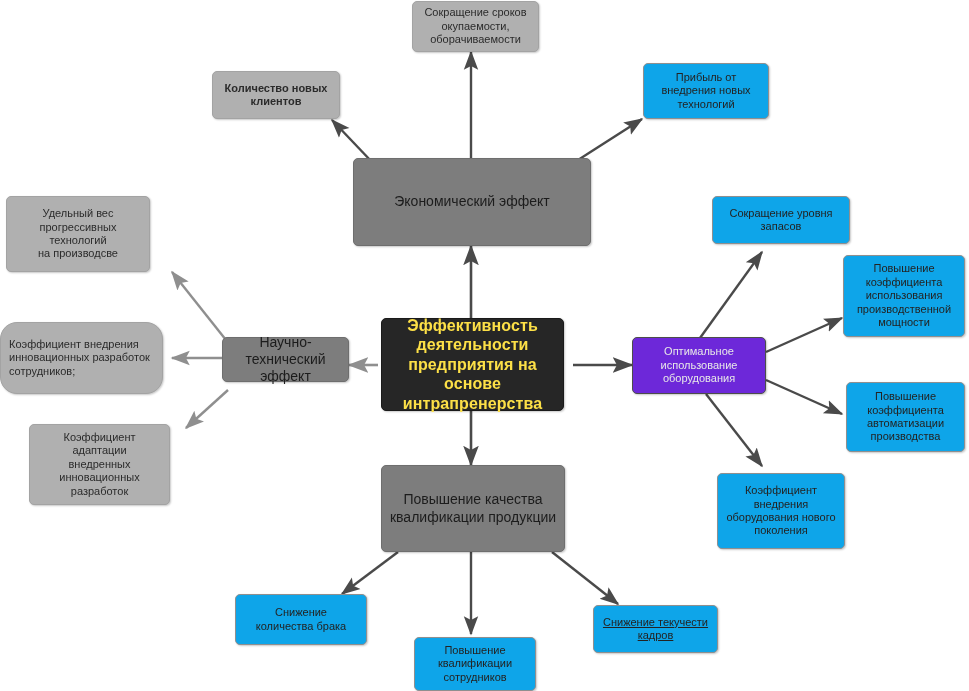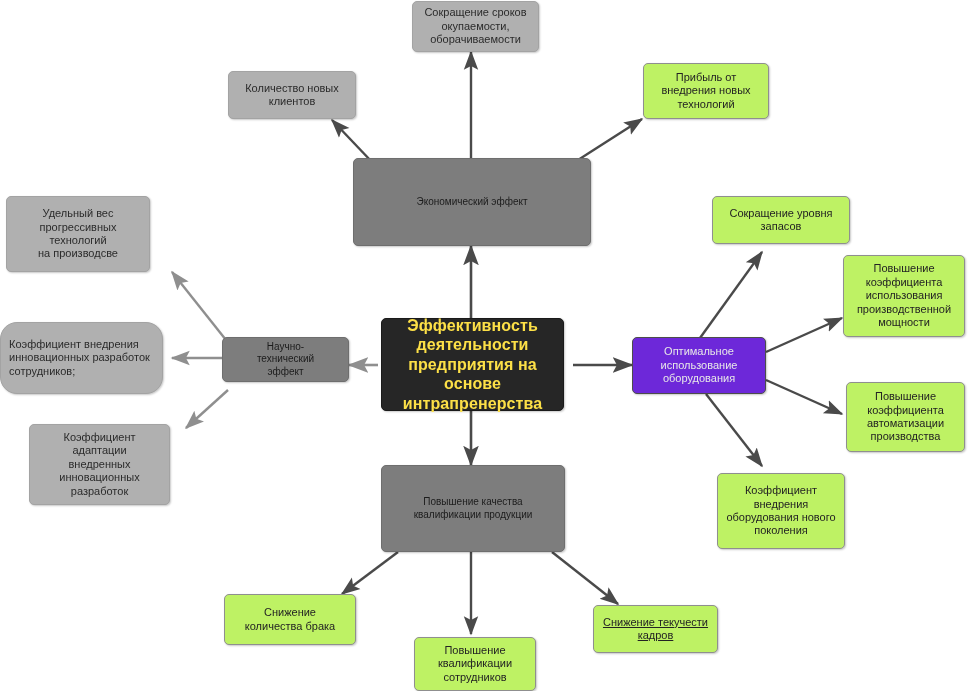--- a/index.html
+++ b/index.html
@@ -38,38 +38,38 @@
     background:#262626;
     color:#fde047;
     font-weight:bold;
     font-size:16px;
     border:1px solid #1a1a1a;
     letter-spacing:0.1px;
   }
   .node-branch{
     background:#7d7d7d;
     color:#1c1c1c;
-    font-size:10px;
+    font-size:14px;
     border:1px solid #6e6e6e;
     font-weight:normal;
   }
   .node-branch-dark{
     background:#6d28d9;
     color:#e8e8e8;
     font-size:11px;
     border:1px solid #4c4c4c;
   }
   .node-leaf{
     background:#b0b0b0;
     color:#2b2b2b;
     font-size:11px;
     border:1px solid #a3a3a3;
   }
   .node-leaf-mid{
-    background:#bef264;
+    background:#0ea5e9;
     color:#232323;
     font-size:11px;
     border:1px solid #8f8f8f;
   }
   .align-left{
     justify-content:flex-start;
     text-align:left;
     padding-left:8px;
     border-radius:17px;
   }
@@ -152,21 +152,21 @@
     <span>Повышение качества
 квалификации продукции</span>
   </div>
 
   <div class="node node-leaf" style="left:412px; top:1px; width:127px; height:51px;">
     <span>Сокращение сроков
 окупаемости,
 оборачиваемости</span>
   </div>
 
-  <div class="node node-leaf" style="left:228px; top:71px; width:128px; height:48px;">
+  <div class="node node-leaf" style="left:212px; top:71px; width:128px; height:48px;font-weight:bold;">
     <span>Количество новых
 клиентов</span>
   </div>
 
   <div class="node node-leaf-mid" style="left:643px; top:63px; width:126px; height:56px;">
     <span>Прибыль от
 внедрения новых
 технологий</span>
   </div>
 
@@ -210,21 +210,21 @@
 производства</span>
   </div>
 
   <div class="node node-leaf-mid" style="left:717px; top:473px; width:128px; height:76px;">
     <span>Коэффициент
 внедрения
 оборудования нового
 поколения</span>
   </div>
 
-  <div class="node node-leaf-mid" style="left:224px; top:594px; width:132px; height:51px;">
+  <div class="node node-leaf-mid" style="left:235px; top:594px; width:132px; height:51px;">
     <span>Снижение
 количества брака</span>
   </div>
 
   <div class="node node-leaf-mid" style="left:414px; top:637px; width:122px; height:54px;">
     <span>Повышение
 квалификации
 сотрудников</span>
   </div>
 

